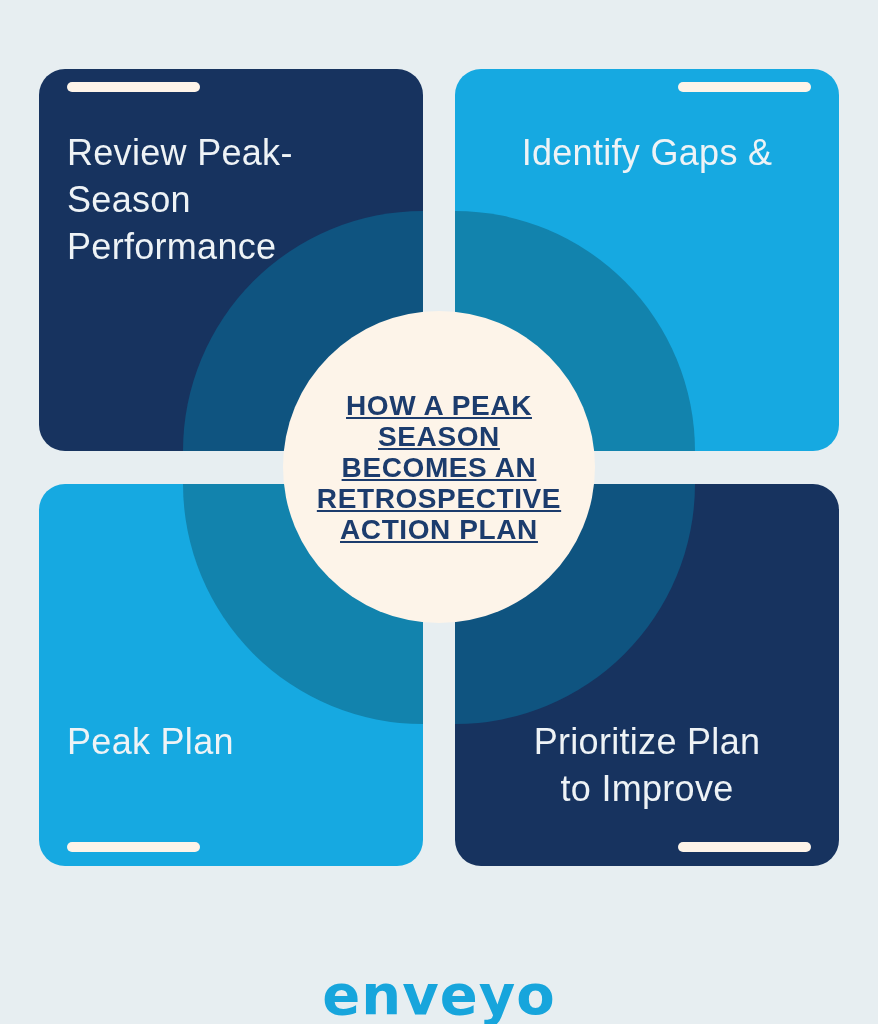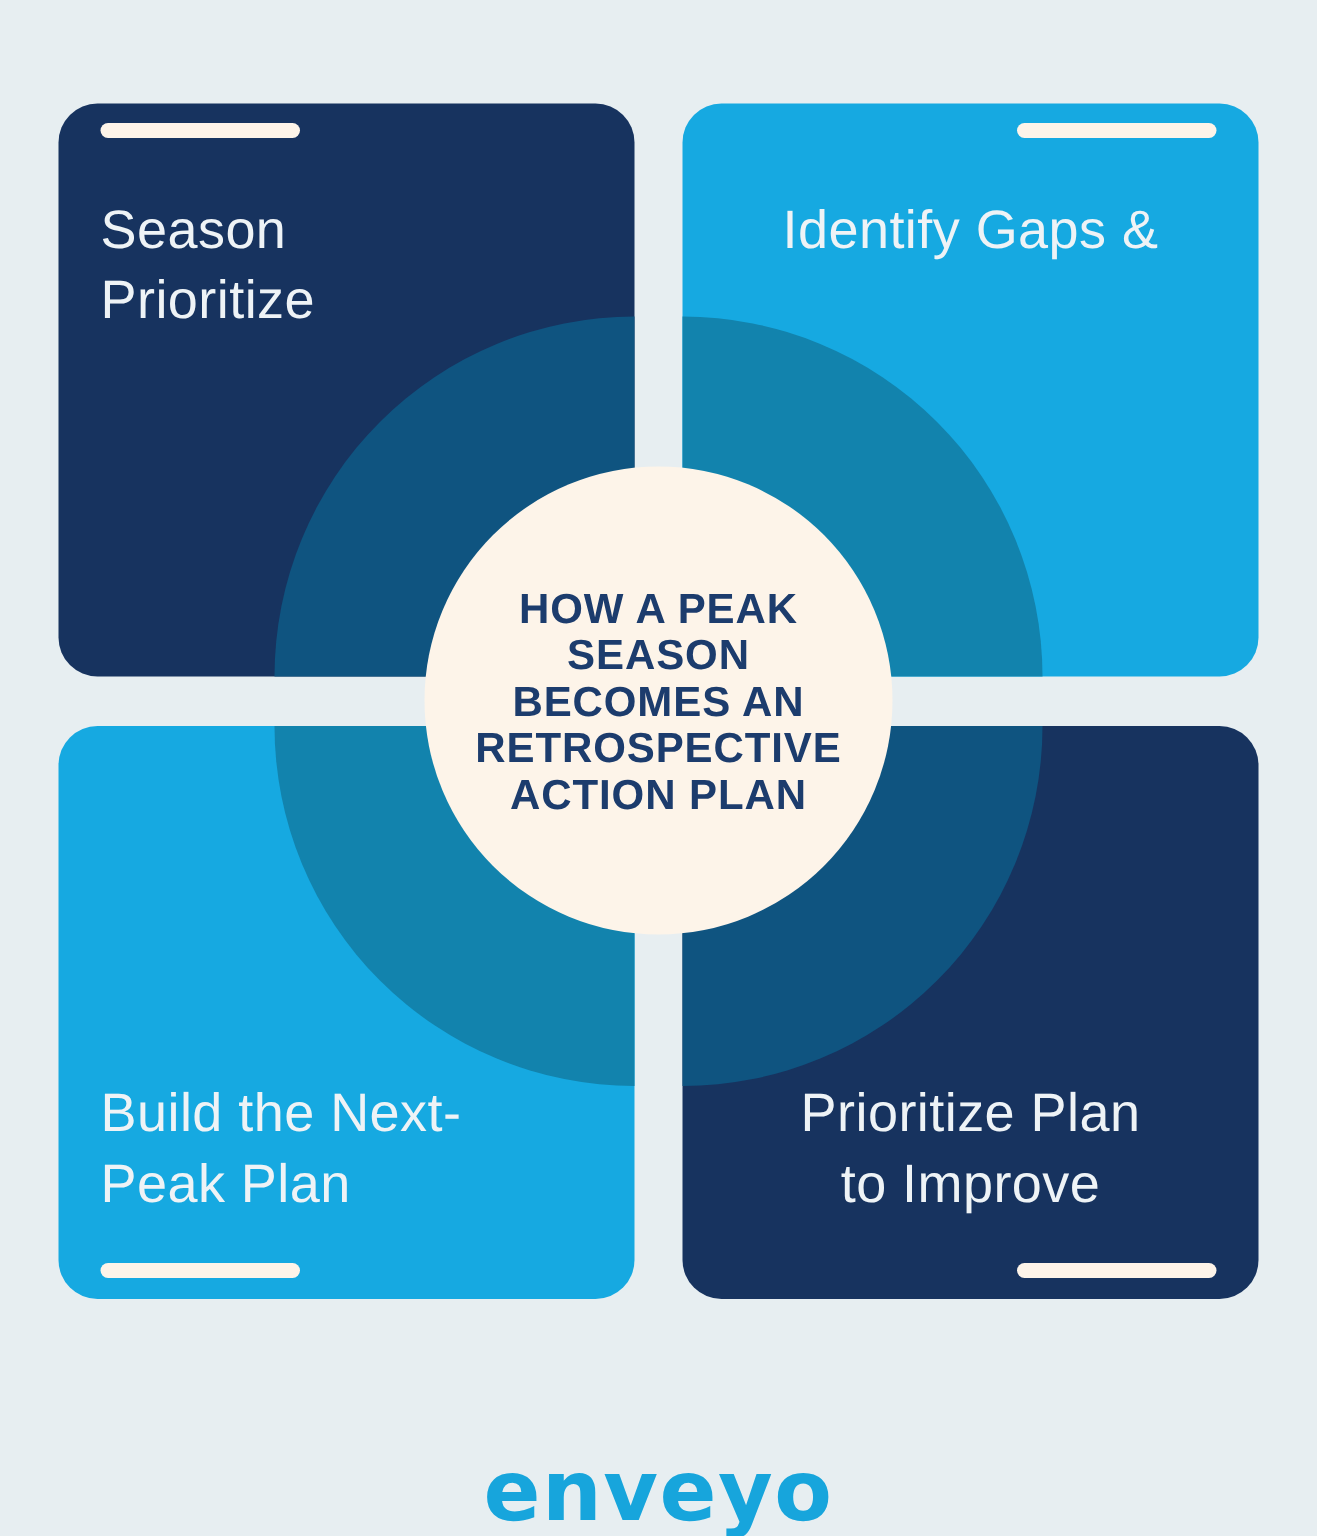--- a/index.html
+++ b/index.html
@@ -82,20 +82,21 @@
     align-items: center;
     justify-content: center;
   }
   .center-title {
     text-align: center;
     color: var(--center-text);
     font-size: 28px;
     line-height: 31px;
     font-weight: bold;
     letter-spacing: 0.6px;
+    text-decoration: underline;
   }
   .center-title span { display: block; }
 
   .logo {
     position: absolute;
     left: 0;
     right: 0;
     top: 922px;
     height: 80px;
     display: flex;
@@ -111,38 +112,38 @@
 </style>
 </head>
 <body>
 
 <div class="canvas">
 
   <div class="card card-tl">
     <div class="overlay-circle"></div>
     <div class="accent-bar"></div>
     <div class="card-title">
+      <span>Review Peak-</span>
       <span>Season</span>
-      <span>Prioritize</span>
+      <span>Performance</span>
     </div>
   </div>
 
   <div class="card card-tr">
     <div class="overlay-circle"></div>
     <div class="accent-bar"></div>
     <div class="card-title">
       <span>Identify Gaps &amp;</span>
     </div>
   </div>
 
   <div class="card card-bl">
     <div class="overlay-circle"></div>
     <div class="accent-bar"></div>
     <div class="card-title">
-      <span>Build the Next-</span>
       <span>Peak Plan</span>
     </div>
   </div>
 
   <div class="card card-br">
     <div class="overlay-circle"></div>
     <div class="accent-bar"></div>
     <div class="card-title">
       <span>Prioritize Plan</span>
       <span>to Improve</span>

